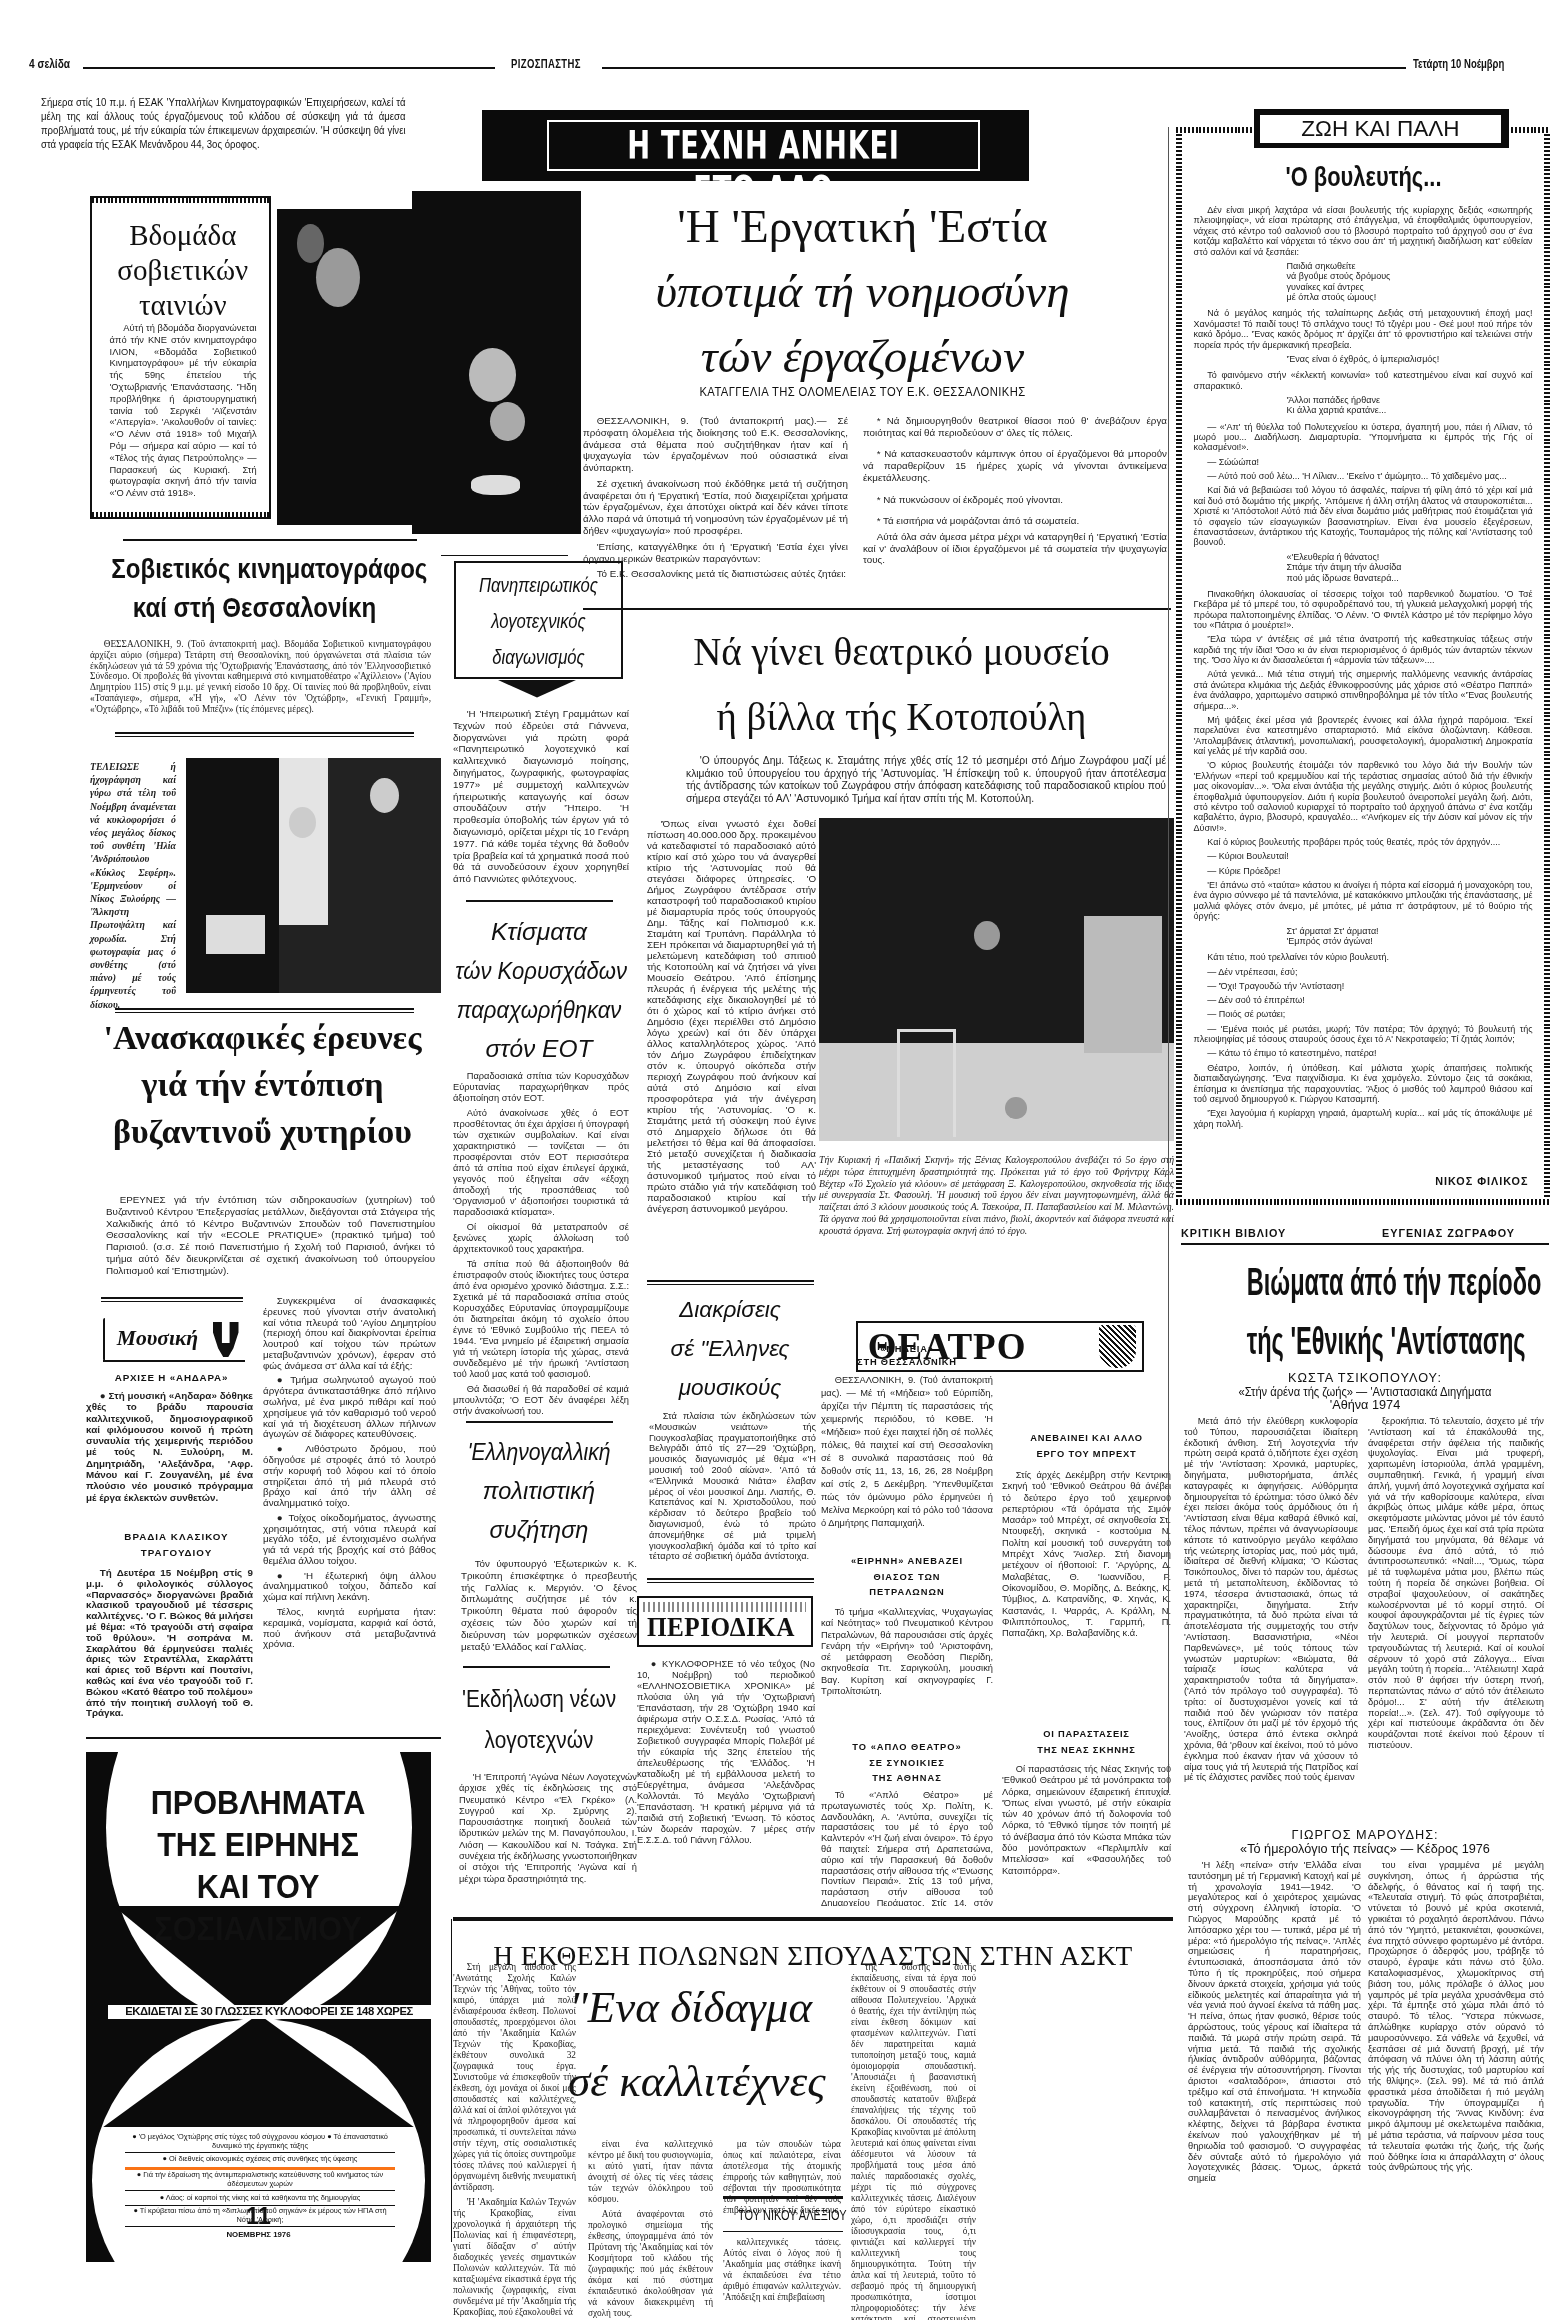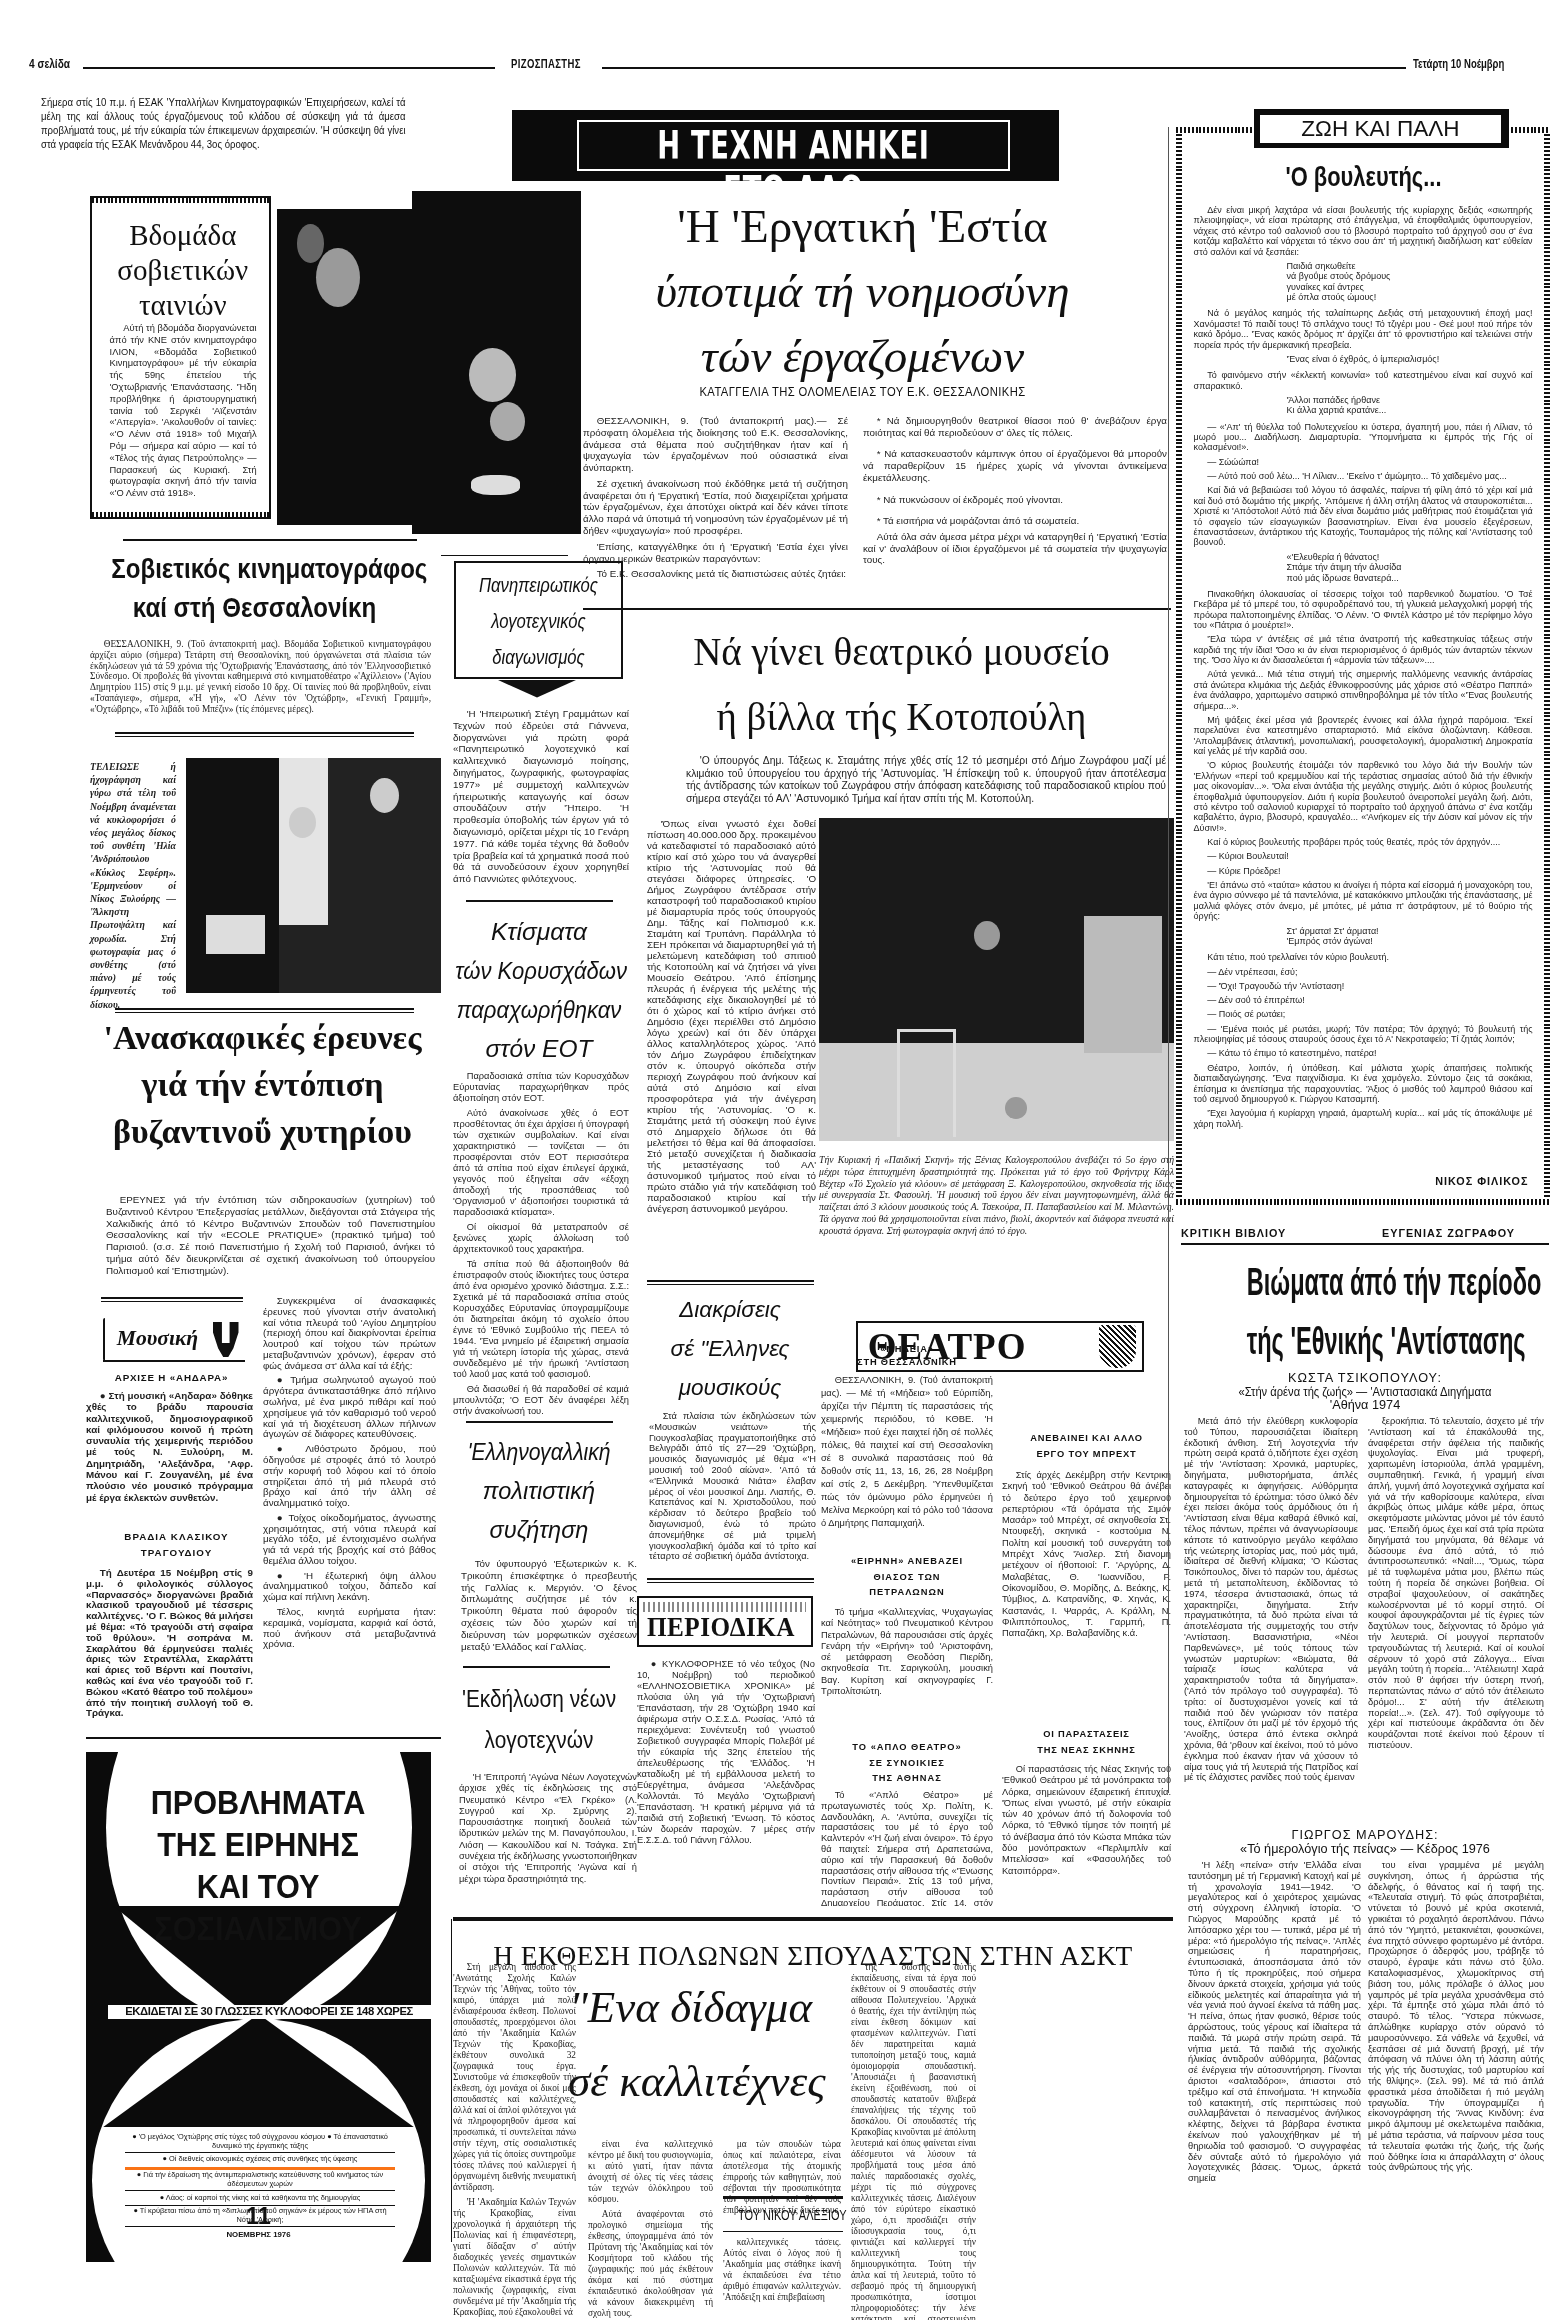--- a/index.html
+++ b/index.html
@@ -30,21 +30,21 @@
   <span class="abs sans" style="left:482px; top:0; font-size:12.7px; font-weight:bold; letter-spacing:0.5px; transform:scaleX(0.75); transform-origin:left; white-space:nowrap;">ΡΙΖΟΣΠΑΣΤΗΣ</span>
   <div class="rule" style="left:573px; top:9.8px; width:804px; height:2px;"></div>
   <span class="abs sans" style="left:1384px; top:0; font-size:12.7px; font-weight:bold; transform:scaleX(0.75); transform-origin:left; white-space:nowrap;">Τετάρτη 10 Νοέμβρη</span>
 </div>
 
 <div class="abs body-text" style="left:39px; top:95px; width:110px; font-size:9.8px; line-height:11.8px; transform:scale(0);"></div>
 <div class="abs" style="left:41px; top:96px; width:392px; font-family:'Liberation Sans',sans-serif; font-size:10.3px; line-height:14px; text-align:justify; transform:scaleX(0.93); transform-origin:left top;">
   <span>Σήμερα στίς 10 π.μ. ή ΕΣΑΚ 'Υπαλλήλων Κινηματογραφικών 'Επιχειρήσεων, καλεί τά μέλη της καί άλλους τούς έργαζόμενους τοΰ κλάδου σέ σύσκεψη γιά τά άμεσα προβλήματά τους, μέ τήν εύκαιρία τών έπικειμενων άρχαιρεσιών. 'Η σύσκεψη θά γίνει στά γραφεία τής ΕΣΑΚ Μενάνδρου 44, 3ος όροφος.</span>
 </div>
 
-<div class="abs" style="left:482px; top:110px; width:547px; height:71px; background:#0b0b0b;margin-left:30px;">
+<div class="abs" style="left:482px; top:110px; width:547px; height:71px; background:#0b0b0b;">
   <div class="abs" style="left:65px; top:9.8px; width:433px; height:51px; border:2.9px double #fff;"></div>
   <div class="abs" style="left:71px; top:12.7px; width:421px; text-align:center; color:#fff; font-family:'DejaVu Sans',sans-serif; font-weight:bold; font-size:39px; line-height:45px; letter-spacing:1px; transform:scaleX(0.7); transform-origin:center;">Η ΤΕΧΝΗ ΑΝΗΚΕΙ ΣΤΟ ΛΑΟ</div>
 </div>
 
 <div class="abs" style="left:90px; top:196px; width:181px; height:323px; border:2px solid #111;">
   <div class="hatch-h" style="left:0; top:0; width:100%; height:4.9px;"></div>
   <div class="hatch-h" style="left:0; bottom:0; width:100%; height:4.9px;"></div>
   <div class="serif center" style="position:absolute; left:9.8px; top:19.6px; width:162px; font-size:29px; line-height:35px;">
     <span>Βδομάδα σοβιετικών ταινιών</span>
   </div>

